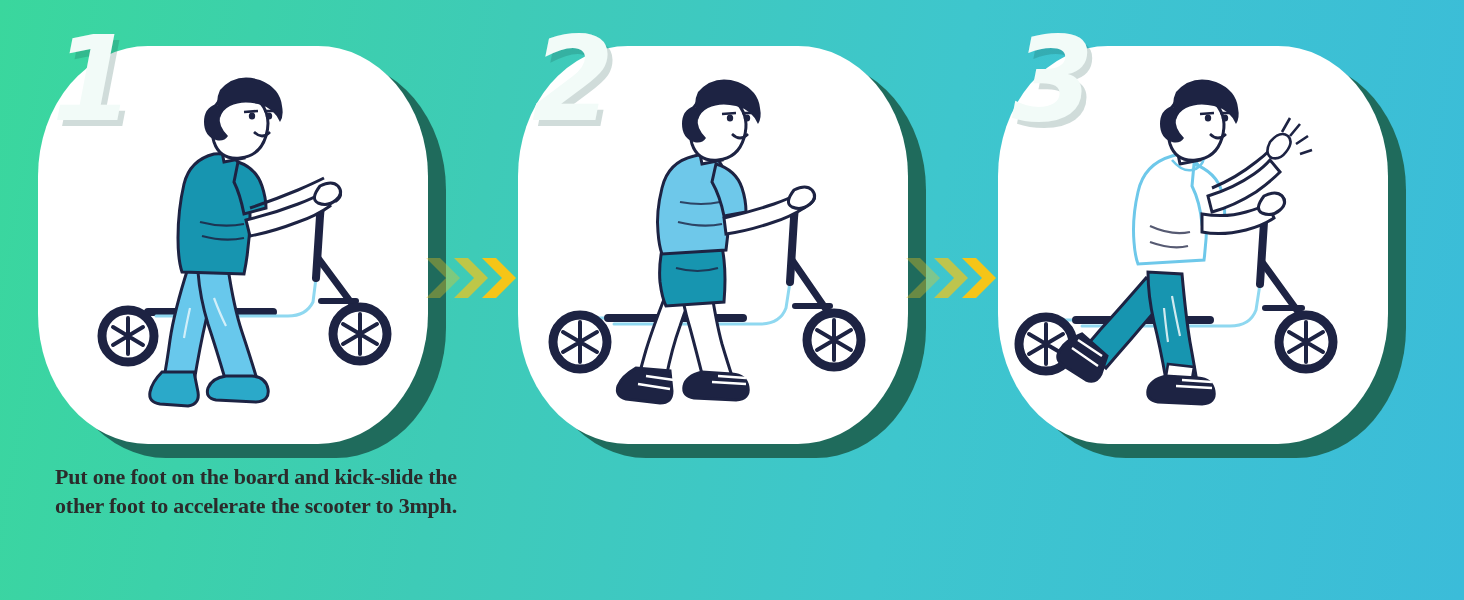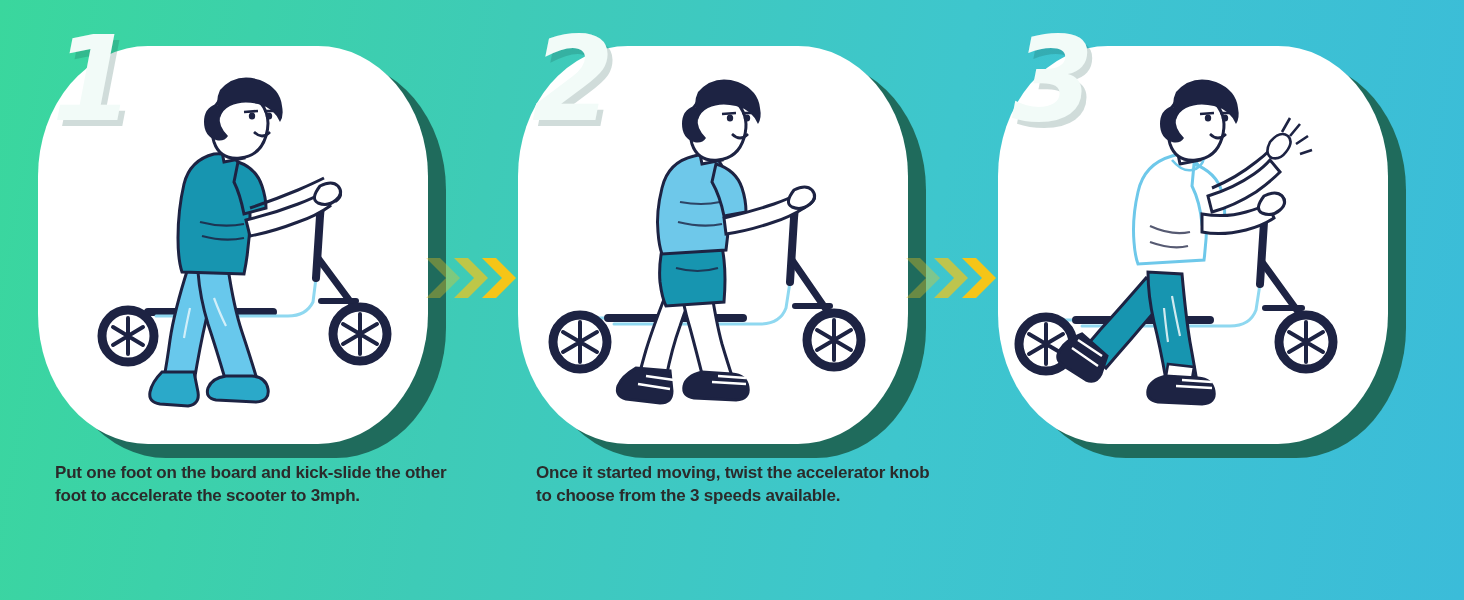--- a/index.html
+++ b/index.html
@@ -37,22 +37,22 @@
     font-family:"DejaVu Sans", sans-serif;
     font-size:118px; font-weight:700; font-style:italic;
     color:#f2fbf8; line-height:1;
     letter-spacing:-4px;
     text-shadow:5px 6px 0 rgba(20,80,70,.20);
     z-index:5; pointer-events:none;
   }
 
   .caption{
     position:absolute; top:462px; width:412px;
-    font-family:Liberation Sans, sans-serif;
-    font-size:17px; font-weight:700;
+    font-family:Liberation Serif, serif;
+    font-size:22px; font-weight:700;
     line-height:1.33;
     color:#2b2b2b;
     letter-spacing:-0.2px;
   }
   .cap-1 { left:55px; }
   .cap-2 { left:536px; }
   .cap-3 { left:1013px; width:430px; }
 
   
   .arrows { position:absolute; top:252px; display:flex; gap:0px; }
@@ -201,21 +201,20 @@
               <path d="M214 88 q8 8 16 0" stroke="#1d2343" stroke-width="2.6" fill="none"></path>
               <path d="M160 176 q24 6 44 2 M162 156 q22 4 40 0" stroke="#1d2343" stroke-width="2.2" fill="none" opacity=".8"></path>
               <path d="M158 222 q22 6 42 0" stroke="#1d2343" stroke-width="2.2" fill="none" opacity=".8"></path>
             </g>
           </svg>
         </div>
       </div>
       <div class="step-num">2</div>
     </div>
   </div>
-  <div class="caption cap-2">Once it started moving, twist the accelerator knob to choose from the 3 speeds available.</div>
 
   <div class="arrows arrows-2">
     <svg width="96" height="52" viewBox="0 0 96 52" xmlns="http://www.w3.org/2000/svg">
       <g fill="#f5c518">
         <path d="M2 6 L22 26 L2 46 L16 46 L36 26 L16 6 Z" opacity="0.35"></path>
         <path d="M30 6 L50 26 L30 46 L44 46 L64 26 L44 6 Z" opacity="0.70"></path>
         <path d="M58 6 L78 26 L58 46 L72 46 L92 26 L72 6 Z" opacity="1"></path>
       </g>
     </svg>
   </div>

